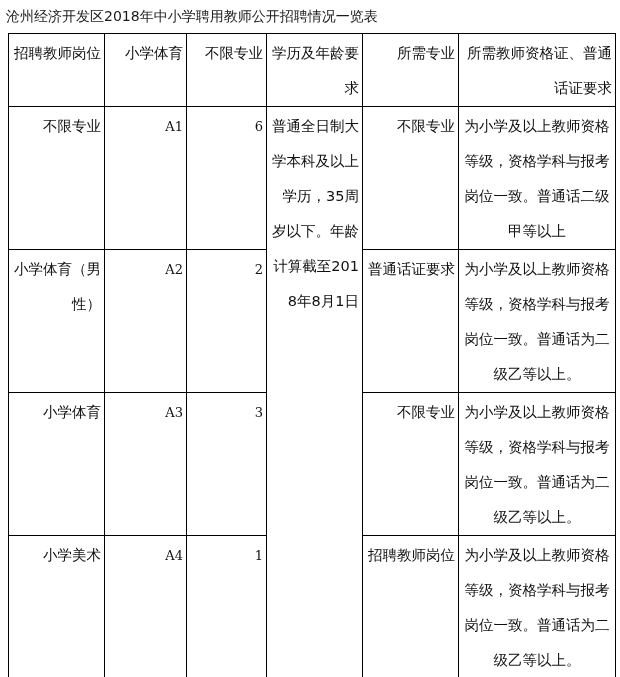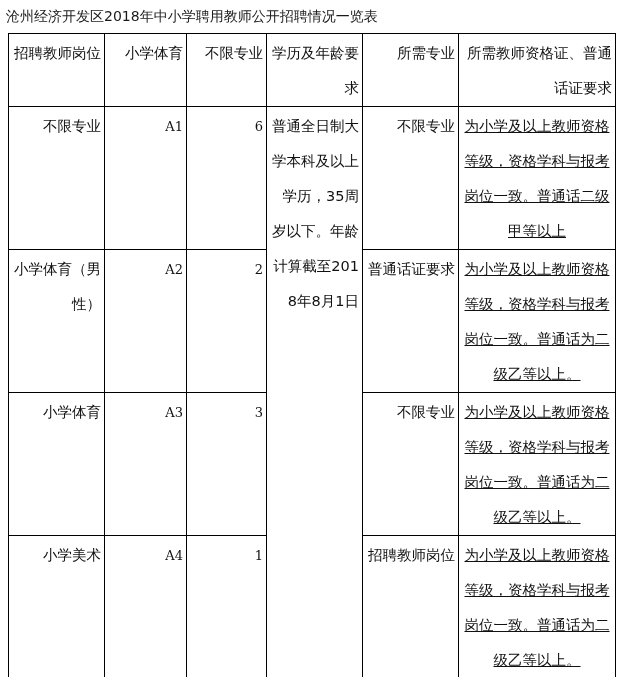--- a/index.html
+++ b/index.html
@@ -4,21 +4,21 @@
 <style>
   html, body { margin:0; padding:0; background:#ffffff; }
   body { width:620px; height:677px; position:relative; overflow:hidden;
          font-family:"DejaVu Sans", sans-serif; color:#111; }
   .title { position:absolute; left:6px; top:6px; font-size:14px; line-height:20px; white-space:nowrap; color:#1a1a1a; }
   table { position:absolute; left:8px; top:33px; border-collapse:collapse; table-layout:fixed; width:607px; }
   td { border:1px solid #000; vertical-align:top; text-align:right; font-size:14.5px; line-height:35px; padding:2px 3px 0 3px; word-break:break-all; }
   thead td { height:68px; }
   tbody tr { height:142px; }
   td.code, td.count { font-family:"DejaVu Serif", serif; font-size:13px; }
-  td.req { text-align:center;text-decoration:underline; }
+  td.req { text-align:center; }
 </style>
 </head>
 <body>
 
 <div class="title">沧州经济开发区2018年中小学聘用教师公开招聘情况一览表</div>
 
 <table>
   <colgroup>
     <col style="width:96px">
       <col style="width:82px">

